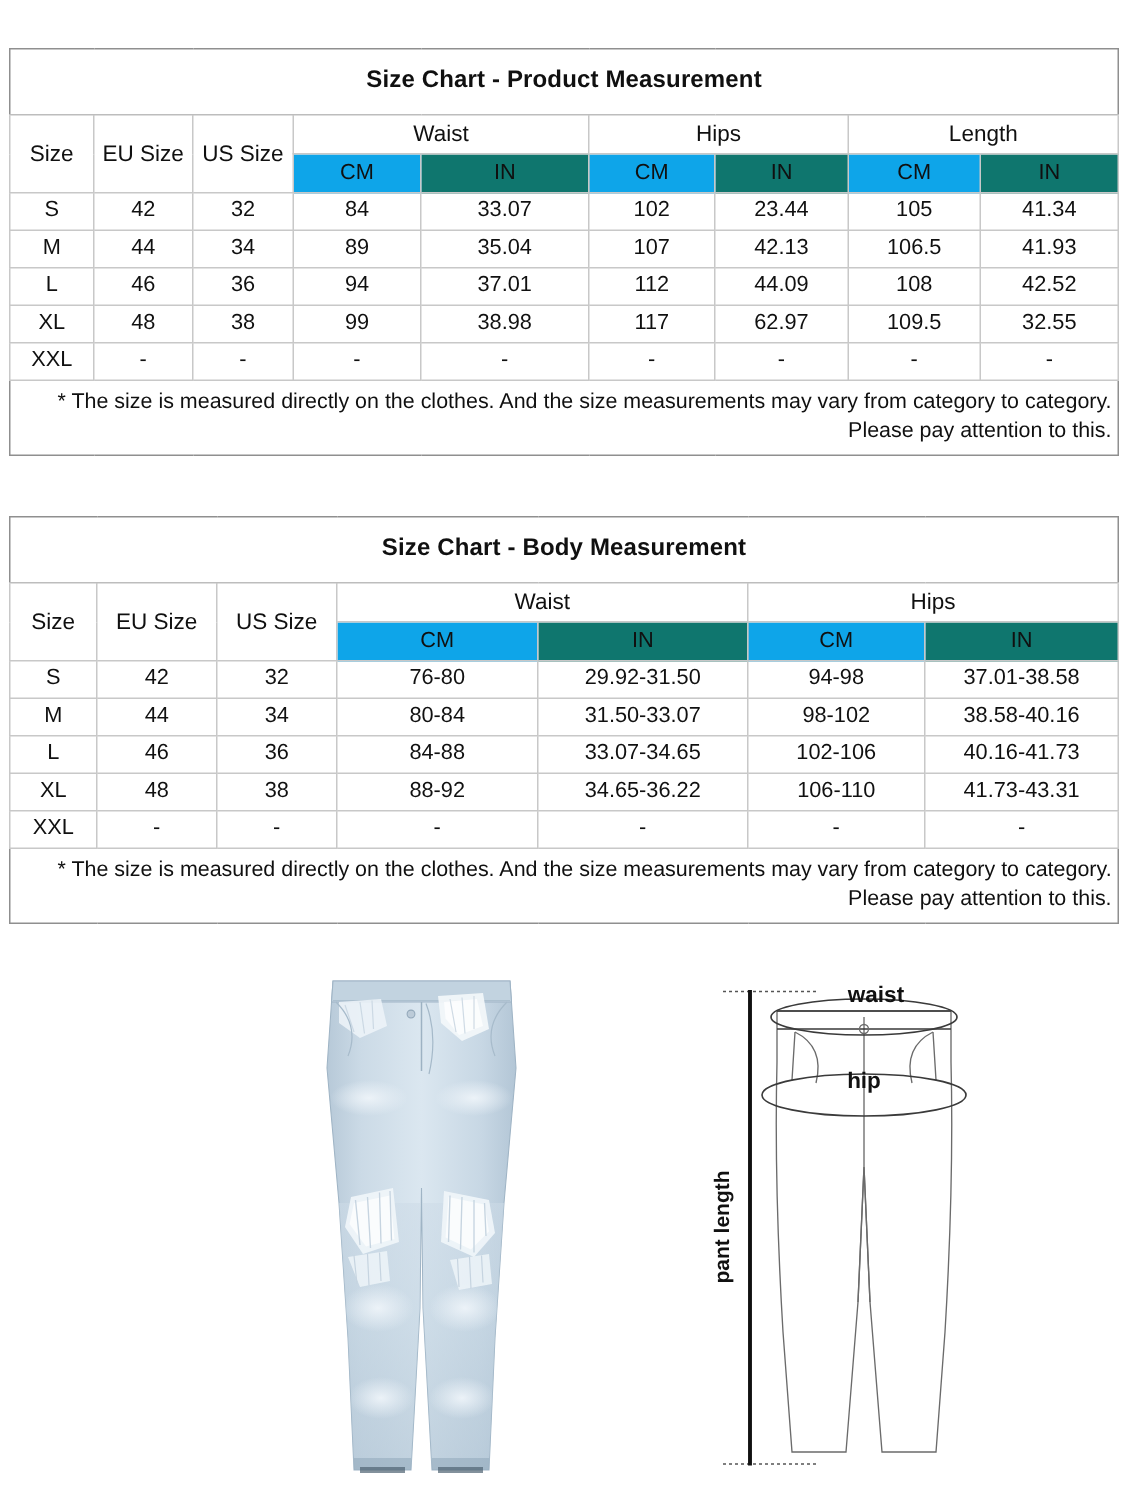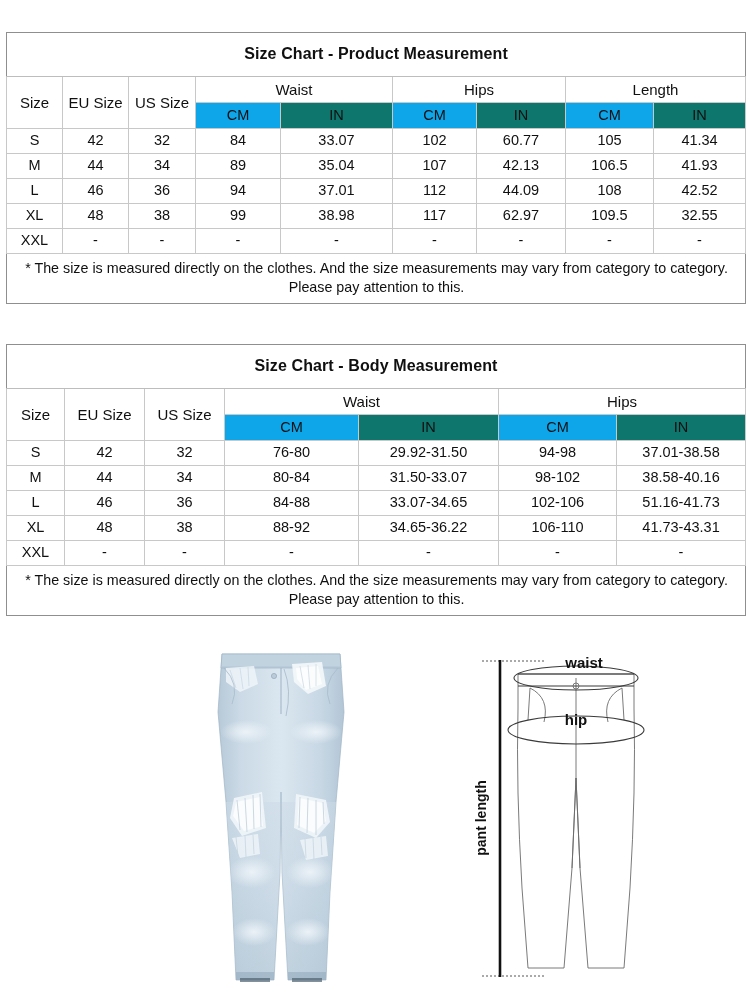--- a/index.html
+++ b/index.html
@@ -44,21 +44,21 @@
     border-left: none; border-right: none; border-top: none;
     border-bottom: 1px solid #bdbdbd;
   }
   tr.group-row td { height: 26px; font-size: 15px; }
   tr.unit-row td  { height: 26px; font-size: 14.5px; }
   td.rowspan-head { font-size: 14.5px; margin-left: 15px; }
   td.cm  { background: #0ea5e9; }
   td.in  { background: #0f766e; }
   tr.data-row td { height: 25px; }
   tr.note-row td {
-    text-align: center;
+    text-align: right;
     padding: 5px 4px 6px 5px;
     font-size: 14.3px;
     line-height: 1.32;
     height: auto;
     border-left: none; border-right: none; border-bottom: none;
     border-top: 1px solid #c8c8c8;
   }
 
   
   .t-prod col.c-size { width: 56px; }
@@ -132,21 +132,21 @@
           <td class="in">IN</td>
         </tr>
 
         <tr class="data-row">
           <td>S</td>
           <td>42</td>
           <td>32</td>
           <td>84</td>
           <td>33.07</td>
           <td>102</td>
-          <td>60.77</td>
+          <td>23.44</td>
           <td>105</td>
           <td>41.34</td>
         </tr>
         <tr class="data-row">
           <td>M</td>
           <td>44</td>
           <td>34</td>
           <td>89</td>
           <td>35.04</td>
           <td>107</td>
@@ -242,21 +242,21 @@
           <td>98-102</td>
           <td>38.58-40.16</td>
         </tr>
         <tr class="data-row">
           <td>L</td>
           <td>46</td>
           <td>36</td>
           <td>84-88</td>
           <td>33.07-34.65</td>
           <td>102-106</td>
-          <td>51.16-41.73</td>
+          <td>40.16-41.73</td>
         </tr>
         <tr class="data-row">
           <td>XL</td>
           <td>48</td>
           <td>38</td>
           <td>88-92</td>
           <td>34.65-36.22</td>
           <td>106-110</td>
           <td>41.73-43.31</td>
         </tr>

